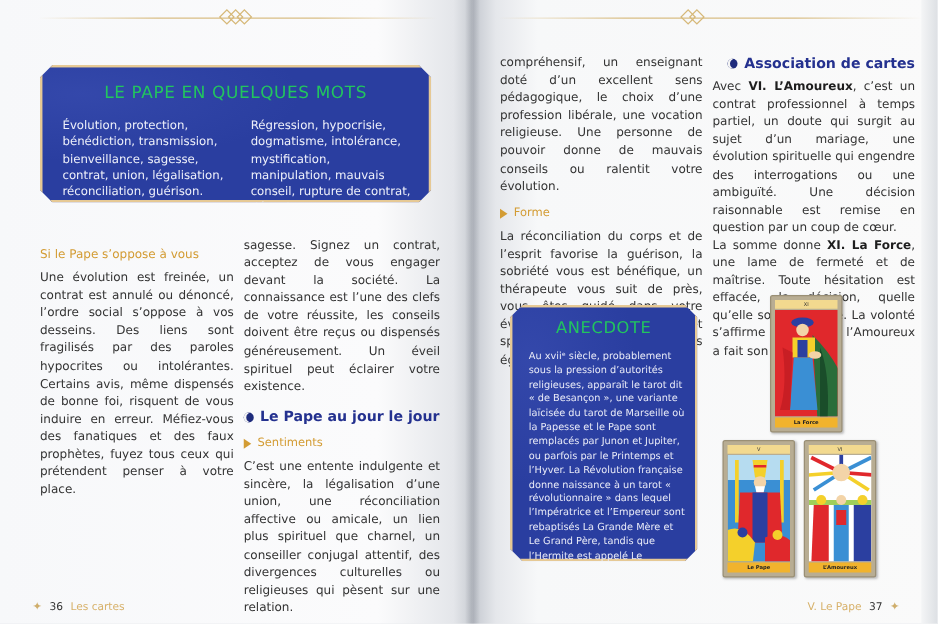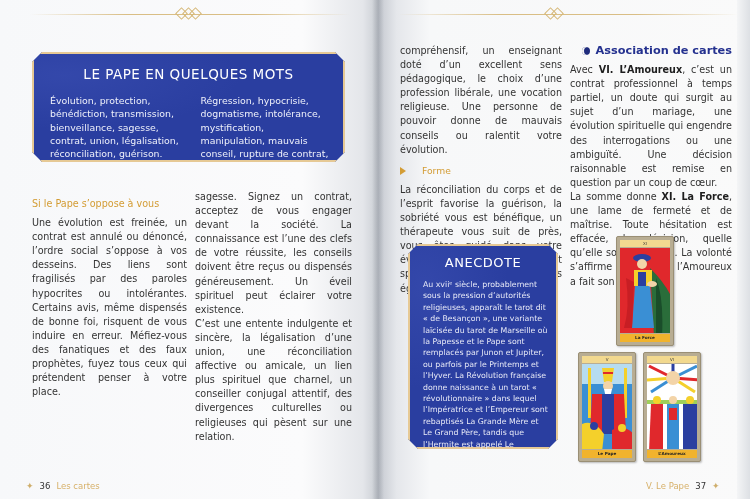--- a/index.html
+++ b/index.html
@@ -15,38 +15,38 @@
 
   
   .orn-line { position: absolute; top: 14px; height: 1px; background: linear-gradient(90deg, rgba(214,186,130,0), #d9be85 30%, #d9be85 70%, rgba(214,186,130,0)); }
   .orn-diamonds { position: absolute; top: 6px; width: 28px; height: 16px; }
   .orn-diamonds span { position: absolute; top: 3px; width: 9px; height: 9px; border: 1px solid #d6b878; transform: rotate(45deg); background: transparent; }
 
   
   .bluebox { position: absolute; background: #2a3ea0; color: #eef0fa; border: 2px solid #e6c995;
     clip-path: polygon(10px 0, calc(100% - 10px) 0, 100% 10px, 100% calc(100% - 10px), calc(100% - 10px) 100%, 10px 100%, 0 calc(100% - 10px), 0 10px); }
   .bluebox-inner { position:absolute; inset:0; background: radial-gradient(ellipse at 10% 20%, rgba(70,90,190,0.35), rgba(42,62,160,0) 45%); }
-  .bluebox h2 { font-weight: normal; text-align: center; letter-spacing: 0.5px; color: #ffffff; position: relative; }
+  .bluebox h2 { font-weight: normal; text-align: center; letter-spacing: 0.5px; color: #22c55e; position: relative; }
   .bluebox p, .bluebox .col { position: relative; }
 
   .mots-box { left: 32px; top: 52px; width: 313px; height: 110px; }
   .mots-box h2 { font-size: 13.5px; margin-top: 12px; }
   .mots-cols { position: absolute; top: 40px; left: 16px; right: 12px; display: flex; gap: 20px; font-size: 9.4px; line-height: 13.3px; }
   .mots-cols .col { width: 50%; }
 
   .anec-box { left: 408px; top: 244px; width: 150px; height: 111px; }
   .anec-box.tall { height: 205px; }
   .anec-box h2 { font-size: 13px; margin-top: 9px; }
   .anec-text { position: absolute; top: 33px; left: 13px; right: 8px; font-size: 7.8px; line-height: 11.4px; color: #e8eaf7; }
 
   
   .col-text { position: absolute; font-size: 9.6px; line-height: 14.1px; text-align: justify; color: #333; }
   .col-text p { margin: 0; }
   .subhead-gold { color: #d39c34; font-size: 9.6px; margin: 7px 0 5px; }
-  .subhead-tri { color: #d39c34; font-size: 9.2px; margin: 7px 0 5px; display: flex; align-items: center; gap: 16px; }
+  .subhead-tri { color: #d39c34; font-size: 9.2px; margin: 7px 0 5px; display: flex; align-items: center; gap: 5px; }
   .tri { width: 0; height: 0; border-top: 4px solid transparent; border-bottom: 4px solid transparent; border-left: 6px solid #d39c34; display:inline-block; }
   .section-title { color: #24318f; font-weight: bold; font-size: 11.3px; display: flex; align-items: center; gap: 5px; margin: 10px 0 5px; }
   .moon { width: 8px; height: 8px; border-radius: 50%; background: #1e2b7c; box-shadow: inset 2px 0 0 #f4f4f4; display: inline-block; }
   b.card-ref { color: #1e1e1e; }
 
   
   .card { position: absolute; background: #b8ad93; border: 1px solid #9a8f75; border-radius: 2px; box-shadow: 1px 1px 2px rgba(0,0,0,0.25); }
   .card .num { position: absolute; left: 3px; right: 3px; top: 3px; height: 7px; background: #f2d98f; font-size: 4px; text-align: center; line-height: 7px; color: #333; }
   .card .art { position: absolute; left: 3px; right: 3px; top: 11px; bottom: 12px; overflow: hidden; }
   .card .label { position: absolute; left: 3px; right: 3px; bottom: 3px; height: 8px; background: #f1b32d; font-size: 4.2px; text-align: center; line-height: 8px; color: #222; font-weight: bold; }
@@ -80,20 +80,28 @@
     </div>
 
     <div class="col-text" style="left:32px; top:190px; width:155px;">
       <div class="subhead-gold">Si le Pape s’oppose à vous</div>
       <p>Une évolution est freinée, un contrat est annulé ou dénoncé, l’ordre social s’oppose à vos desseins. Des liens sont fragilisés par des paroles hypocrites ou intolérantes. Certains avis, même dispensés de bonne foi, risquent de vous induire en erreur. Méfiez-vous des fanatiques et des faux prophètes, fuyez tous ceux qui prétendent penser à votre place.</p>
 
     </div>
 
     <div class="col-text" style="left:195px; top:190px; width:157px;">
       <p>sagesse. Signez un contrat, acceptez de vous engager devant la société. La connaissance est l’une des clefs de votre réussite, les conseils doivent être reçus ou dispensés généreusement. Un éveil spirituel peut éclairer votre existence.</p>
+      <div class="section-title">
+        <span class="moon"></span>
+        <span>Le Pape au jour le jour</span>
+      </div>
+      <div class="subhead-tri">
+        <span class="tri"></span>
+        <span>Sentiments</span>
+      </div>
       <p>C’est une entente indulgente et sincère, la légalisation d’une union, une réconciliation affective ou amicale, un lien plus spirituel que charnel, un conseiller conjugal attentif, des divergences culturelles ou religieuses qui pèsent sur une relation.</p>
 
     </div>
 
     <div class="footer" style="left:26px;">
       <span class="star4">✦</span>
       <span class="num">36</span>
       <span class="label">Les cartes</span>
     </div>
   </div>

